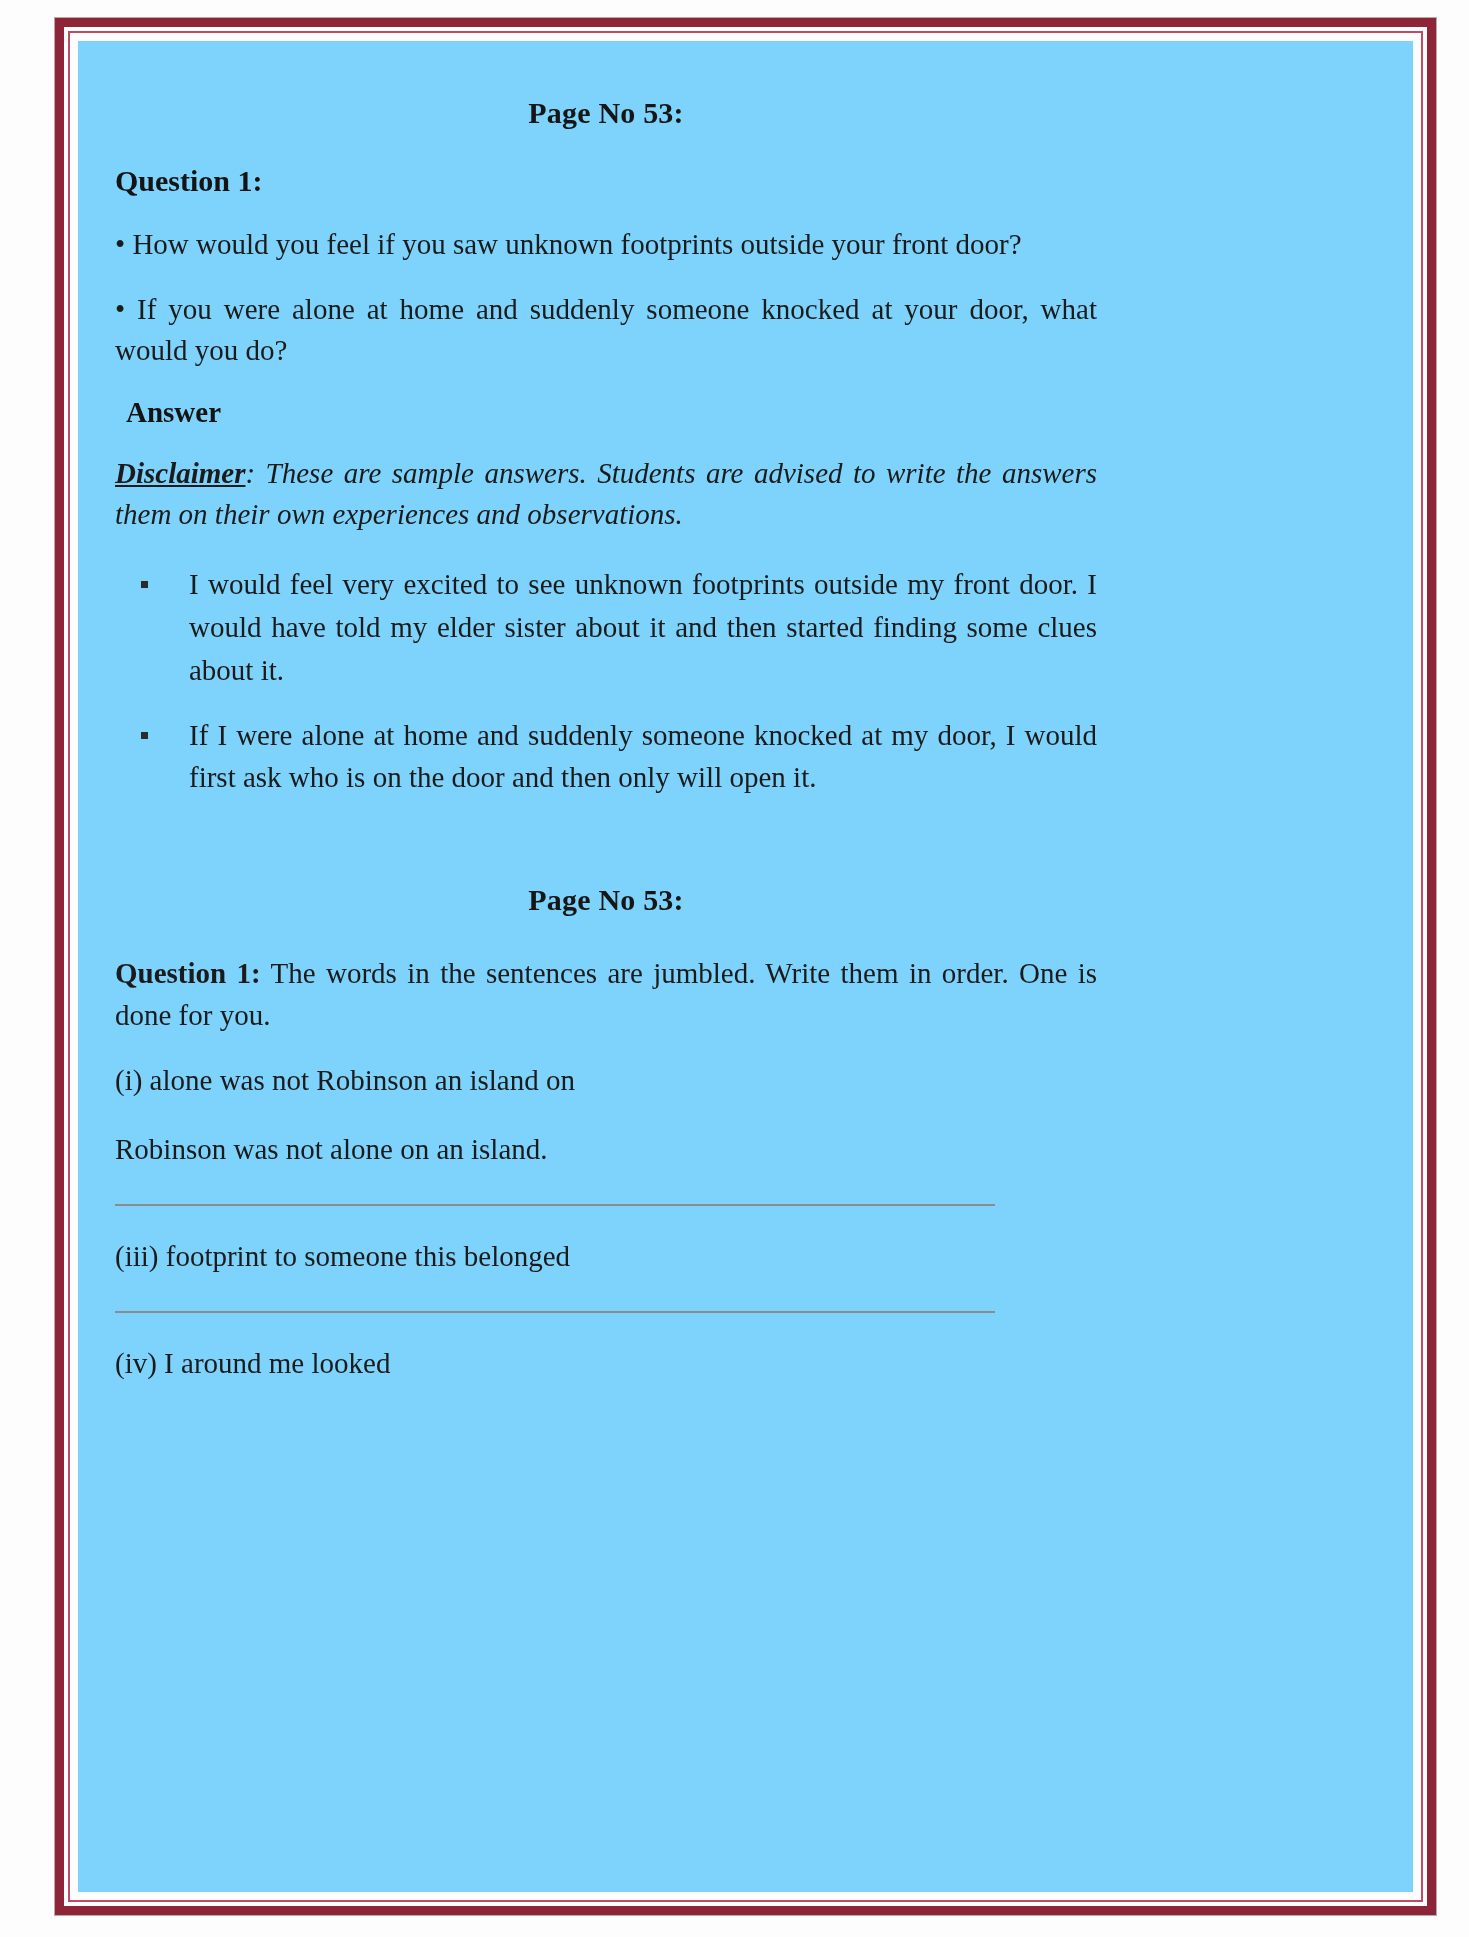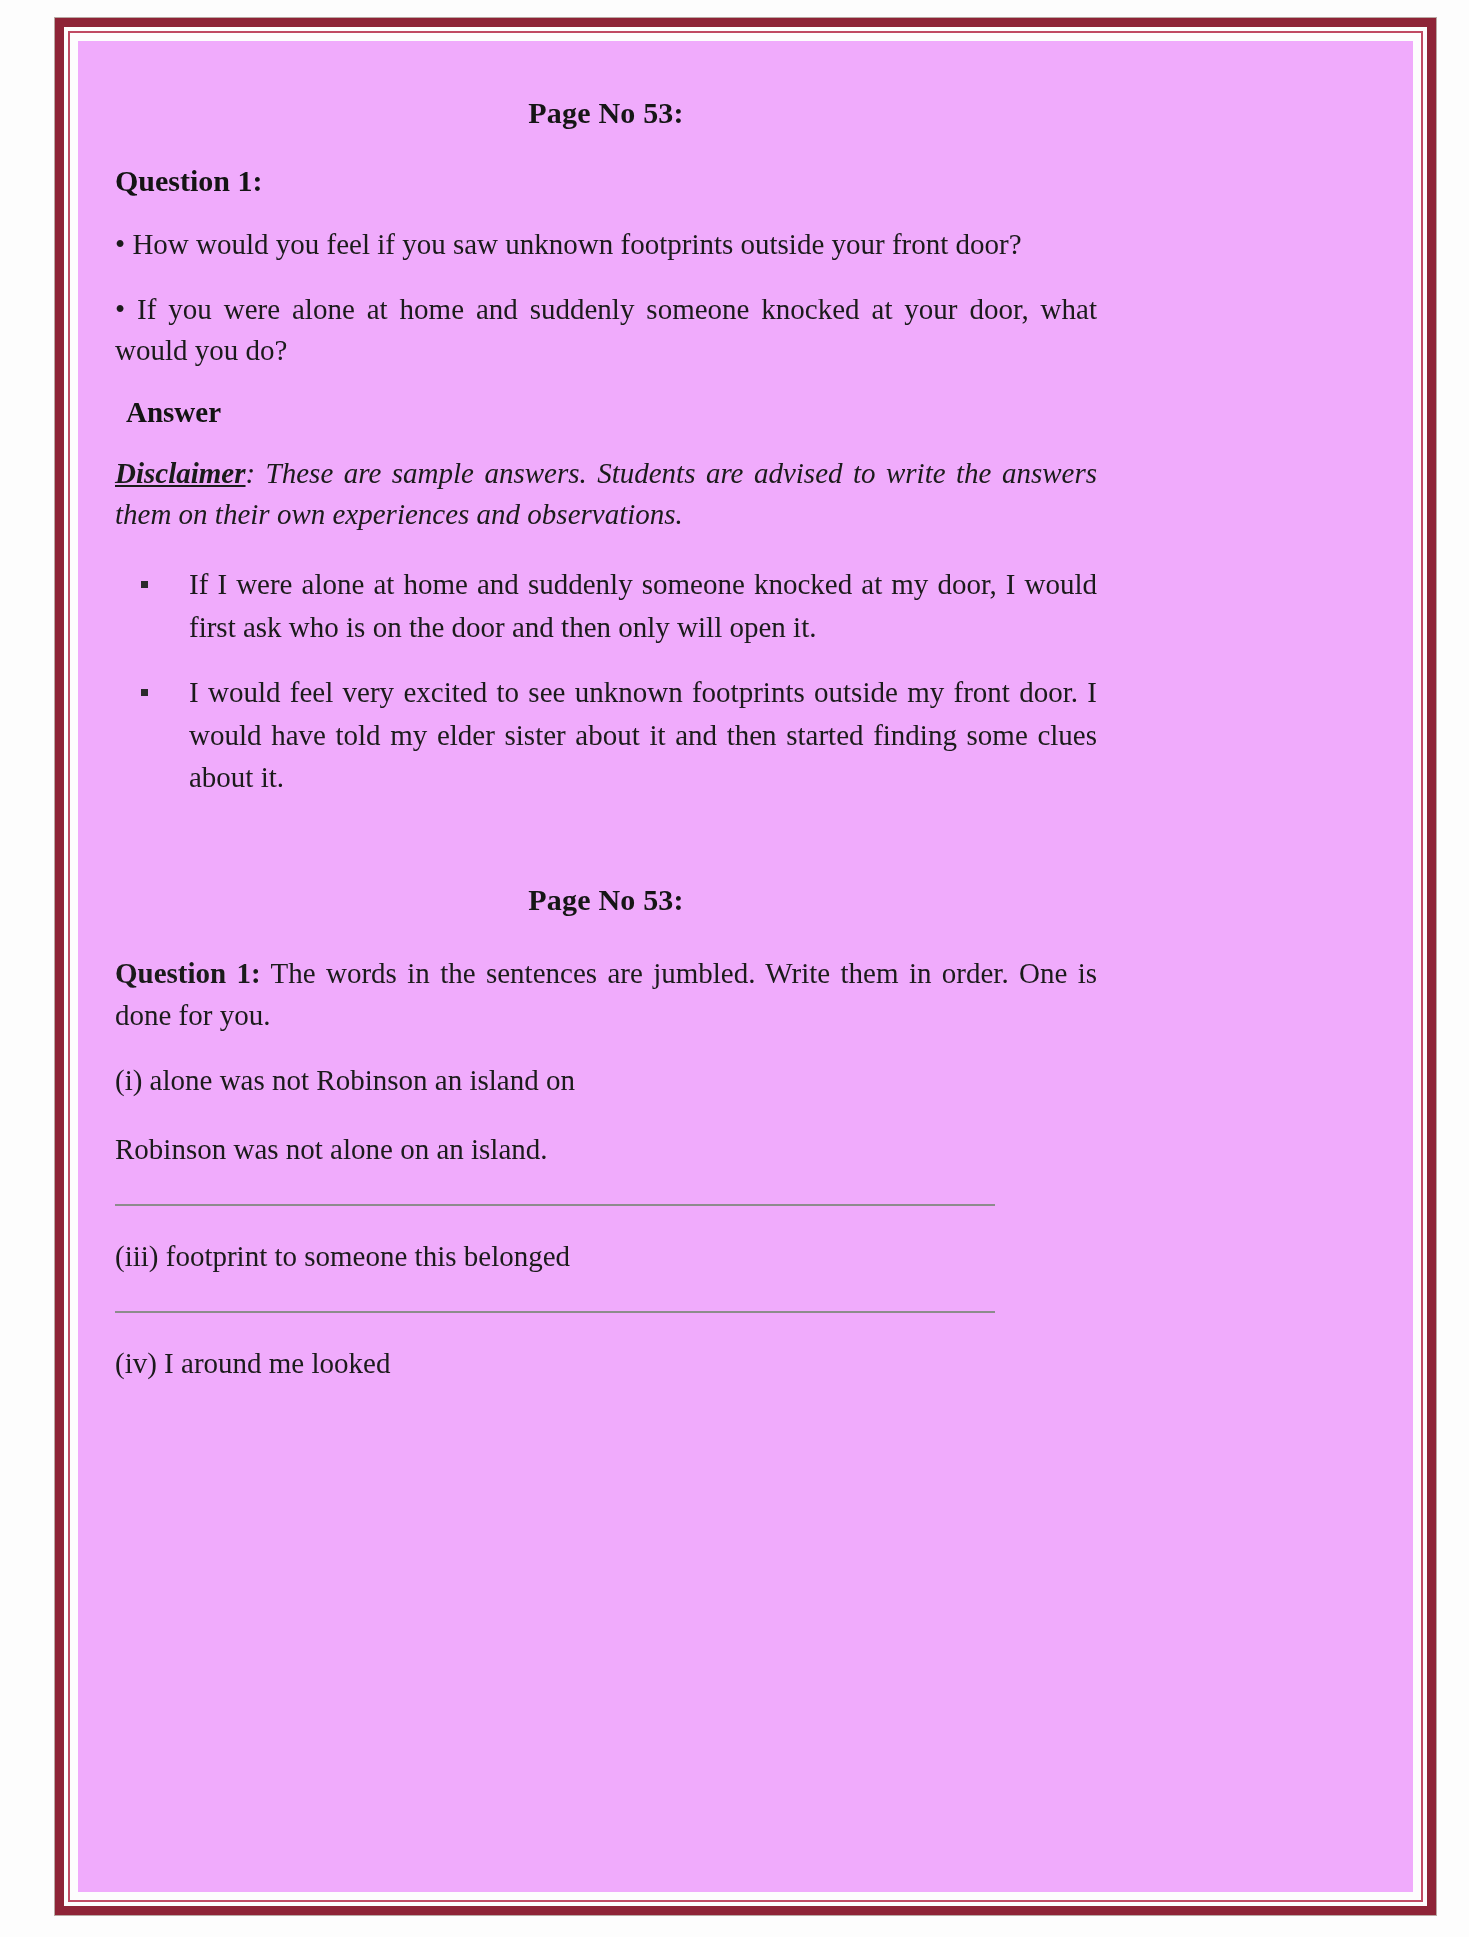--- a/index.html
+++ b/index.html
@@ -41,21 +41,21 @@
     bottom: 35px;
     border: 2px solid #c04a63;
     box-sizing: border-box;
   }
   .paper {
     position: absolute;
     left: 78px;
     top: 41px;
     right: 56px;
     bottom: 45px;
-    background: #f0abfc;
+    background: #7dd3fc;
     box-sizing: border-box;
     overflow: hidden;
   }
 
   
   .content {
     position: absolute;
     left: 37px;
     top: 55px;
     width: 982px;
@@ -176,25 +176,25 @@
 
       <p class="para">• If you were alone at home and suddenly someone knocked at your door, what would you do?</p>
 
       <div class="answer-heading">Answer</div>
 
       <p class="disclaimer"><b>Disclaimer</b><span>: These are sample answers. Students are advised to write the answers them on their own experiences and observations.</span></p>
 
       <ul class="answer-list">
         <li>
           <span class="bullet-dot"></span>
-          <span>If I were alone at home and suddenly someone knocked at my door, I would first ask who is on the door and then only will open it.</span>
+          <span>I would feel very excited to see unknown footprints outside my front door. I would have told my elder sister about it and then started finding some clues about it.</span>
         </li>
         <li>
           <span class="bullet-dot"></span>
-          <span>I would feel very excited to see unknown footprints outside my front door. I would have told my elder sister about it and then started finding some clues about it.</span>
+          <span>If I were alone at home and suddenly someone knocked at my door, I would first ask who is on the door and then only will open it.</span>
         </li>
       </ul>
 
       <div class="page-heading second">Page No 53:</div>
 
       <p class="para"><span class="q-inline-label">Question 1:</span><span> The words in the sentences are jumbled. Write them in order. One is done for you.</span></p>
 
       <div class="jumble-item">(i) alone was not Robinson an island on</div>
 
       <div class="jumble-answer">Robinson was not alone on an island.</div>

